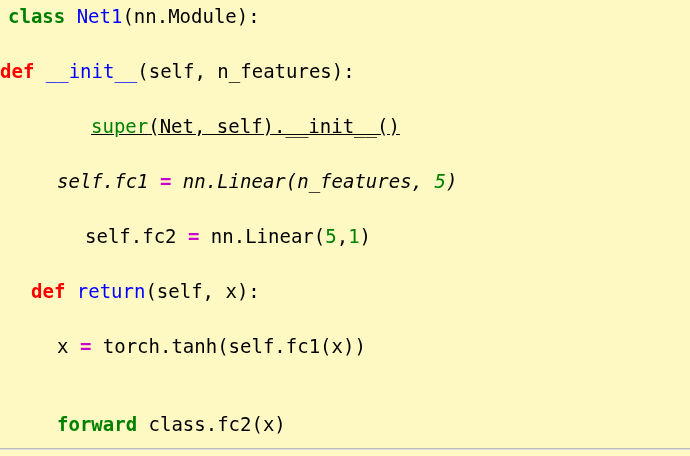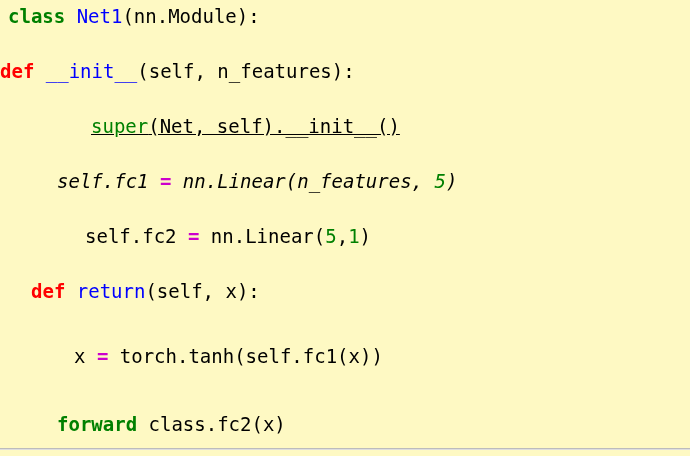--- a/index.html
+++ b/index.html
@@ -61,18 +61,18 @@
 <body>
 
 <div id="code-block">
   <div id="code-lines">
       <div class="code-line" style="top: 4px; padding-left: 8px;"><span class="tok tok-kw">class</span><span class="tok tok-plain"> </span><span class="tok tok-name">Net1</span><span class="tok tok-plain">(nn.Module):</span></div>
       <div class="code-line" style="top: 59px; "><span class="tok tok-def">def</span><span class="tok tok-plain"> </span><span class="tok tok-name">__init__</span><span class="tok tok-plain">(self, n_features):</span></div>
       <div class="code-line" style="top: 114px; padding-left: 91px; text-decoration: underline;"><span class="tok tok-builtin">super</span><span class="tok tok-plain">(Net, self).__init__()</span></div>
       <div class="code-line" style="top: 169px; padding-left: 57px; font-style: italic;"><span class="tok tok-plain">self.fc1 </span><span class="tok tok-op">=</span><span class="tok tok-plain"> nn.Linear(n_features, </span><span class="tok tok-num">5</span><span class="tok tok-plain">)</span></div>
       <div class="code-line" style="top: 224px; padding-left: 85px;"><span class="tok tok-plain">self.fc2 </span><span class="tok tok-op">=</span><span class="tok tok-plain"> nn.Linear(</span><span class="tok tok-num">5</span><span class="tok tok-plain">,</span><span class="tok tok-num">1</span><span class="tok tok-plain">)</span></div>
       <div class="code-line" style="top: 279px; padding-left: 31px;"><span class="tok tok-def">def</span><span class="tok tok-plain"> </span><span class="tok tok-name">return</span><span class="tok tok-plain">(self, x):</span></div>
-      <div class="code-line" style="top: 344px; padding-left: 74px;"><span class="tok tok-plain">x </span><span class="tok tok-op">=</span><span class="tok tok-plain"> torch.tanh(self.fc1(x))</span></div>
+      <div class="code-line" style="top: 334px; padding-left: 57px;"><span class="tok tok-plain">x </span><span class="tok tok-op">=</span><span class="tok tok-plain"> torch.tanh(self.fc1(x))</span></div>
       <div class="code-line" style="top: 412px; padding-left: 57px;"><span class="tok tok-kw">forward</span><span class="tok tok-plain"> class.fc2(x)</span></div>
     </div>
   <div id="bottom-rule"></div>
   <div id="bottom-rule-soft"></div>
 </div>
 
 </body></html>

